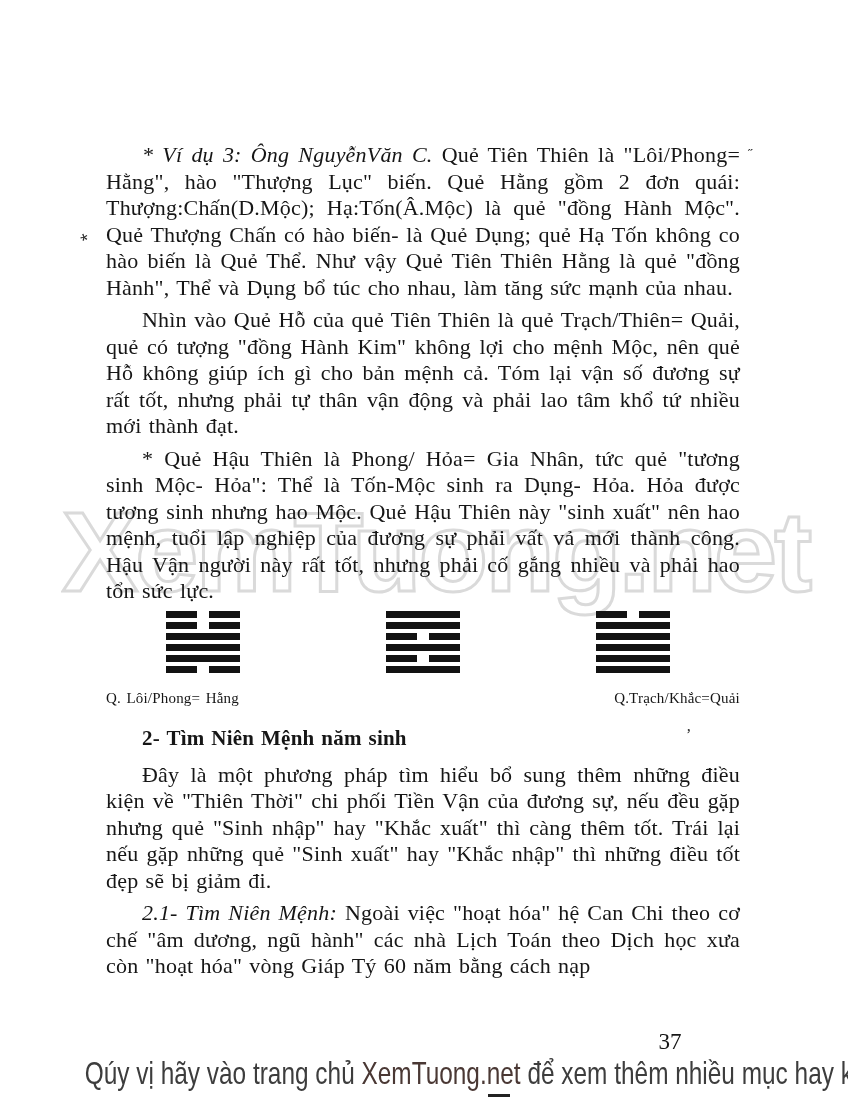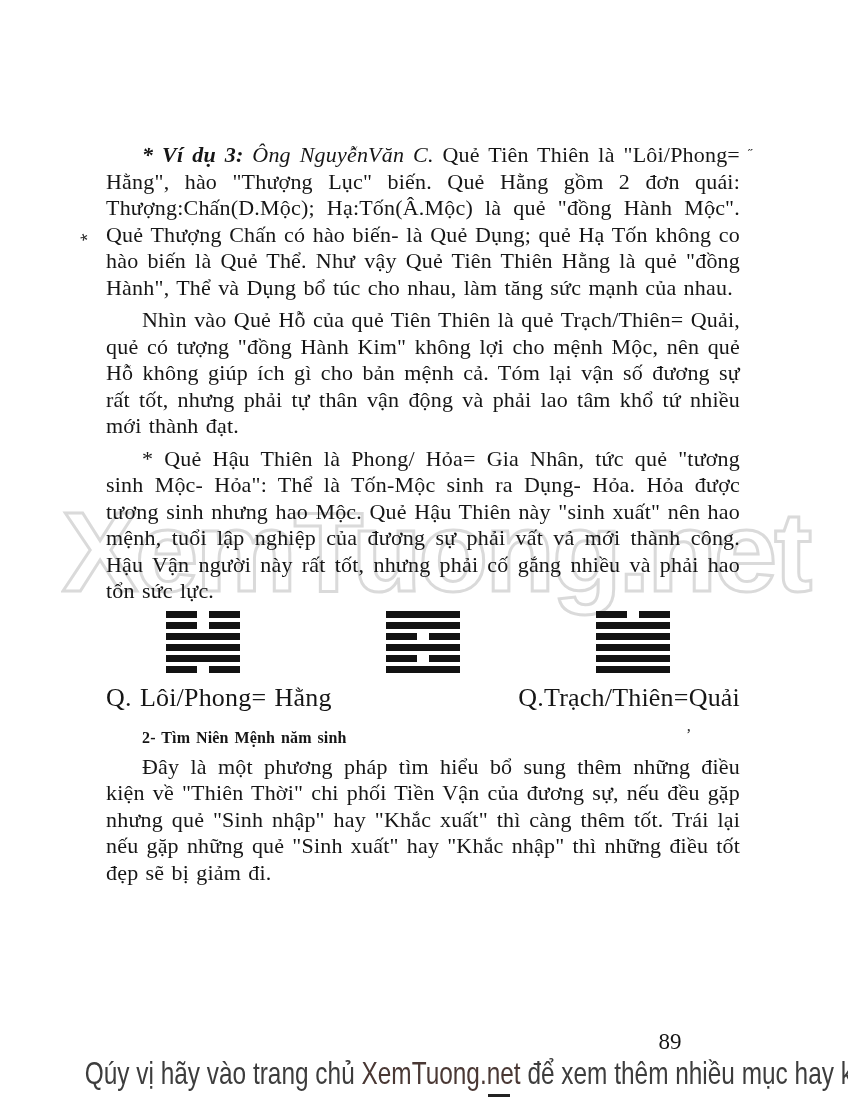--- a/index.html
+++ b/index.html
@@ -16,35 +16,35 @@
     color:rgba(255,255,255,0);
     -webkit-text-stroke:3px #bcbcbc;
     opacity:0.55; pointer-events:none;
   }
   .content {
     position:absolute; left:106px; top:142px; width:634px; z-index:1;
     font-size:22px; line-height:26.5px; text-align:justify;
     word-spacing:1.5px; letter-spacing:0.2px;
   }
   .para { text-indent:36px; margin-bottom:6px; }
-  .b-i { font-weight:bold; font-style:italic; }
+  .b-i { font-weight:normal; font-style:italic; }
   .i { font-style:italic; }
   .hex-row { display:flex; margin-top:6px; }
   .hexagram { width:74px; display:flex; flex-direction:column; gap:4px; }
   .hexagram:nth-child(1) { margin-left:60px; }
   .hexagram:nth-child(2) { margin-left:146px; }
   .hexagram:nth-child(3) { margin-left:136px; }
   .hex-line { height:7px; background:#121212; }
   .hex-line.broken { background:none; display:flex; justify-content:space-between; }
   .hex-line.broken span { width:31px; height:7px; background:#121212; }
   .hex-labels {
     display:flex; justify-content:space-between; margin-top:12px;
-    white-space:nowrap; font-size:26px; text-indent:0;align-items:center;
+    white-space:nowrap; font-size:15px; text-indent:0;align-items:center;
   }
-  .section-heading { font-weight:bold; font-size:16px; margin:14px 0 2px 0; text-indent:36px; text-align:left; }
+  .section-heading { font-weight:bold; font-size:21px; margin:14px 0 10px 0; text-indent:36px; text-align:left; }
   .page-number { position:absolute; left:640px; top:1029px; width:60px; text-align:center; font-size:23px; z-index:1; }
   .footer {
     position:absolute; left:0; right:0; top:1056px; z-index:1;
     text-align:center; white-space:nowrap;
     font-family:"Liberation Sans", sans-serif; font-size:30.5px;
     transform:scaleX(0.8); transform-origin:center;
   }
   .artifact { position:absolute; z-index:1; color:#2a2a2a; }
   .artifact.bar { background:#222; }
 </style>
@@ -103,32 +103,33 @@
           <div class="hex-line solid"></div>
           <div class="hex-line solid"></div>
           <div class="hex-line solid"></div>
           <div class="hex-line solid"></div>
           <div class="hex-line solid"></div>
         </div>
       </div>
 
     <div class="hex-labels">
       <span>Q. Lôi/Phong= Hằng</span>
-      <span>Q.Trạch/Thiên=Quải</span>
+      <span>Q.Trạch/Khắc=Quải</span>
     </div>
 
     <h2 class="section-heading">2- Tìm Niên Mệnh năm sinh</h2>
 
     <p class="para">Đây là một phương pháp tìm hiểu bổ sung thêm những điều kiện về "Thiên Thời" chi phối Tiền Vận của đương sự, nếu đều gặp nhưng quẻ "Sinh nhập" hay "Khắc xuất" thì càng thêm tốt. Trái lại nếu gặp những quẻ "Sinh xuất" hay "Khắc nhập" thì những điều tốt đẹp sẽ bị giảm đi.</p>
 
 
+    <p class="para"><span class="b-i">2.1- Tìm Niên Mệnh: </span><span>Ngoài việc "hoạt hóa" hệ Can Chi theo cơ chế "âm dương, ngũ hành" các nhà Lịch Toán theo Dịch học xưa còn "hoạt hóa" vòng Giáp Tý 60 năm bằng cách nạp</span></p>
 
   </div>
 
-  <div class="page-number">89</div>
+  <div class="page-number">37</div>
 
   <div class="footer" style="color: rgb(61, 61, 61);"><span>Qúy vị hãy vào trang chủ </span><span style="color: rgb(74, 56, 52);">XemTuong.net</span><span> để xem thêm nhiều mục hay khác</span></div>
 
   <div class="artifact" style="left:78px; top:222px; font-size:15px; transform:rotate(-20deg);">⁎</div>
   <div class="artifact" style="left:748px; top:140px; font-size:14px;">˶</div>
   <div class="artifact" style="left:712px; top:200px; font-size:13px;">·</div>
   <div class="artifact" style="left:686px; top:726px; font-size:16px;">’</div>
   <div class="artifact bar" style="left:488px; top:1094px; width:22px; height:3px;"></div>
 
 </div>

